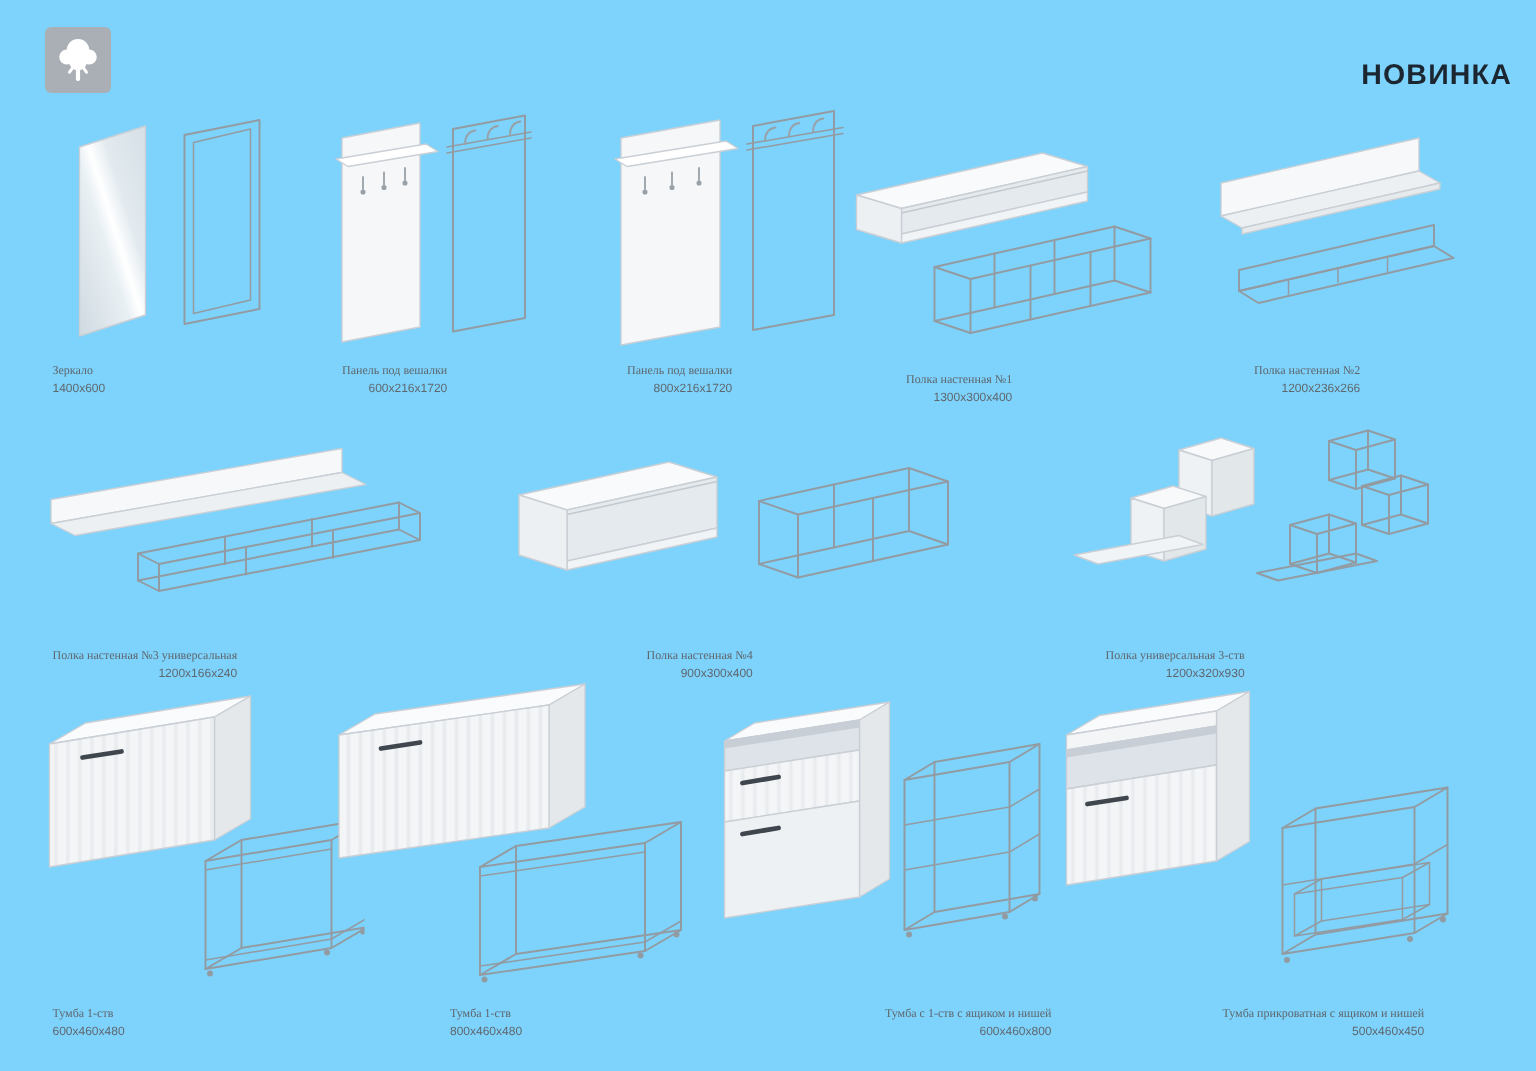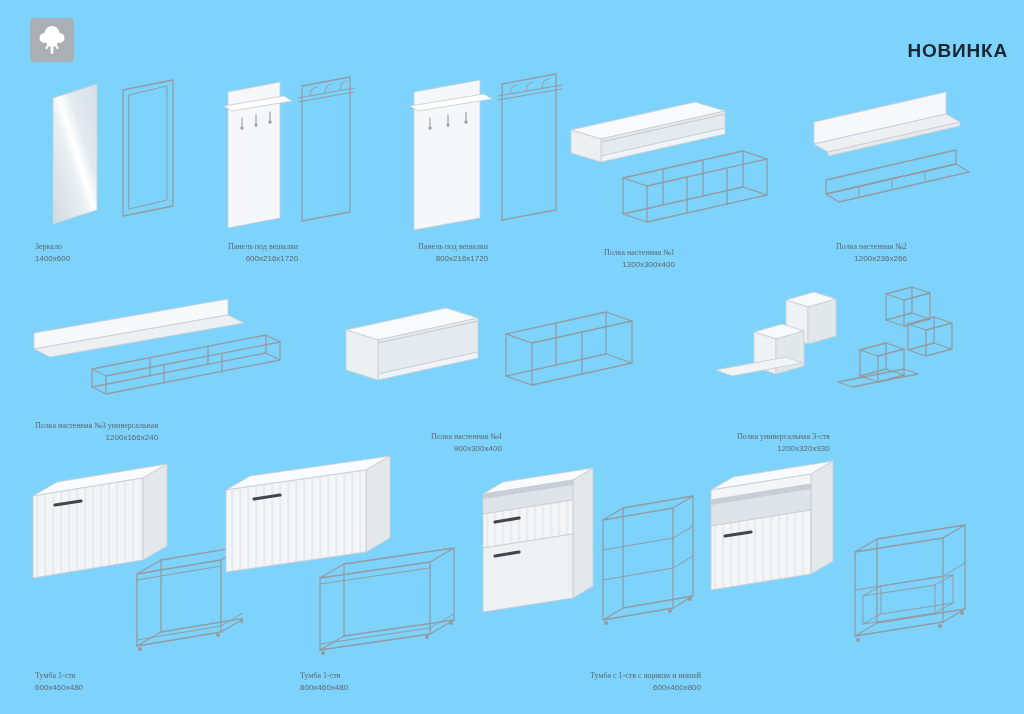--- a/index.html
+++ b/index.html
@@ -119,21 +119,21 @@
     <div class="dims">1200x236x266</div>
   </div>
 
   <svg class="illus" style="left:28px;top:283px" width="272" height="145" viewBox="0 0 272 145">
     <polygon class="edge" fill="#f6f8f9" points="6,50 200,16 200,32 6,66"></polygon>
     <polygon class="edge" fill="#edf0f3" points="6,66 200,32 216,40 22,74"></polygon>
     <polygon class="wf" points="64,86 238,52 252,59 78,93"></polygon>
     <polygon class="wf" points="64,104 238,70 252,77 78,111"></polygon>
     <path class="wf" d="M64,86v18 M238,52v18 M252,59v18 M78,93v18 M122,75v18 M180,63v18 M136,82v18 M194,71v18"></path>
   </svg>
-  <div class="plabel" style="left:35px;top:420px">
+  <div class="plabel" style="left:35px;top:431px">
     <div class="name">Полка настенная №3 универсальная</div>
     <div class="dims">1200x166x240</div>
   </div>
 
   <svg class="illus" style="left:338px;top:296px" width="306" height="122" viewBox="0 0 306 122">
     <polygon class="edge" fill="#f8fafb" points="8,34 108,12 140,22 40,44"></polygon>
     <polygon class="edge" fill="#e5eaee" points="40,44 140,22 140,56 40,78"></polygon>
     <line x1="40" y1="47" x2="140" y2="25" stroke="#c2c9cf" stroke-width="1"></line>
     <polygon class="edge" fill="#f1f4f6" points="40,78 140,56 140,62 40,84"></polygon>
     <polygon class="edge" fill="#edf0f3" points="8,34 40,44 40,84 8,74"></polygon>
@@ -264,14 +264,18 @@
     <polygon class="wf" points="152,184 240,170 262,157 174,171"></polygon>
     <path class="wf" d="M152,100v84 M240,86v84 M262,73v84 M174,87v84"></path>
     <path class="wft" d="M152,138 L240,124 L262,111"></path>
     <polygon class="wft" points="160,144 232,133 250,123 178,134"></polygon>
     <polygon class="wft" points="160,172 232,161 250,151 178,162"></polygon>
     <path class="wft" d="M160,144v28 M232,133v28 M250,123v28 M178,134v28"></path>
     <circle cx="155" cy="188" r="2" fill="#939ba2"></circle>
       <circle cx="237" cy="174" r="2" fill="#939ba2"></circle>
       <circle cx="259" cy="161" r="2" fill="#939ba2"></circle>
   </svg>
+  <div class="plabel" style="left:815px;top:670px">
+    <div class="name">Тумба прикроватная с ящиком и нишей</div>
+    <div class="dims">500x460x450</div>
+  </div>
 
 </div>
 
 </body></html>

